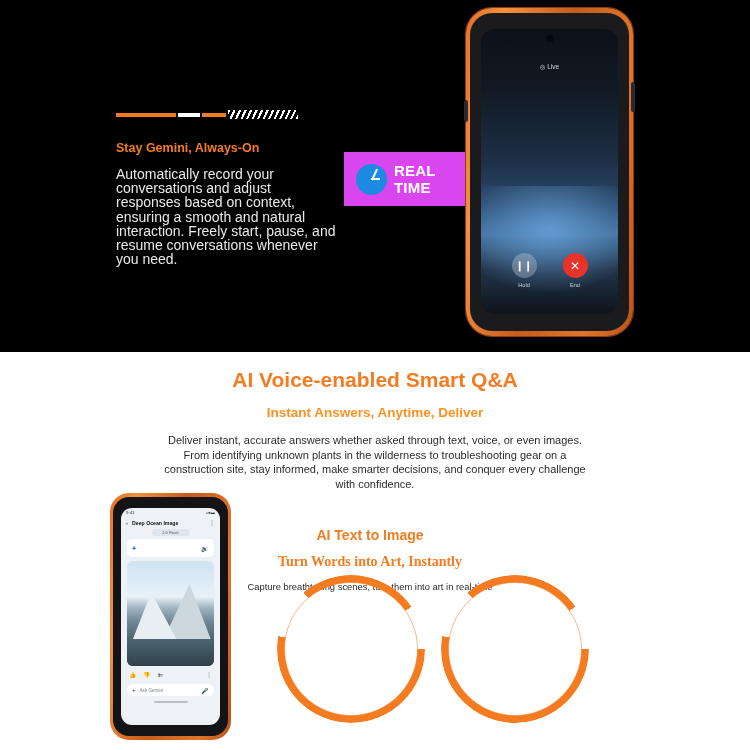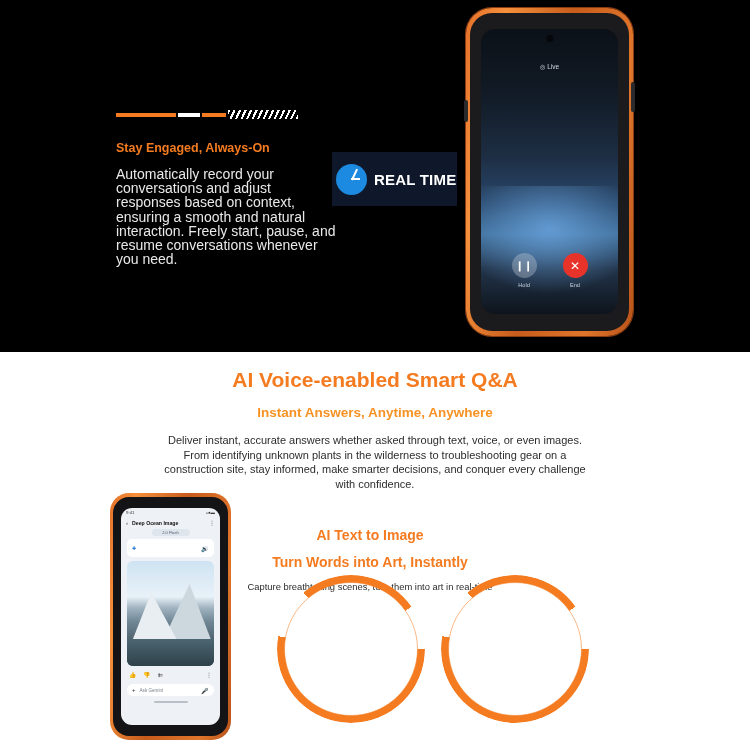--- a/index.html
+++ b/index.html
@@ -59,25 +59,25 @@
   .s1-body {
     margin-top: 12px;
     color: #e9e9e9;
     font-size: 14px;
     line-height: 14.2px;
     width: 222px;
   }
 
   
   .realtime-badge {
-    position: absolute; left: 332px; top: 152px;
+    position: absolute; left: 344px; top: 152px;
     width: 125px; height: 54px;
-    background: #0f172a;
+    background: #d946ef;
     display: flex; align-items: center;
-    padding-left: 4px;
+    padding-left: 12px;
   }
   .rt-circle {
     position: relative;
     width: 31px; height: 31px; border-radius: 50%;
     background: #1c8ae0;
     overflow: hidden;
     flex: 0 0 auto;
   }
   .rt-circle::after {
     content: "";
@@ -197,20 +197,21 @@
     color: #f47b20;
     font-size: 14px;
     font-weight: bold;
   }
   .s2b-h2 {
     margin-top: 11px;
     text-align: center;
     color: #f47b20;
     font-size: 14px;
     font-weight: bold;
+    font-family: Liberation Serif, serif;
   }
   .s2b-h3 {
     margin-top: 12px;
     text-align: center;
     color: #f47b20;
     font-size: 12.5px;
     font-weight: bold;
   }
   .s2b-cap {
     margin-top: 11px;
@@ -418,21 +419,21 @@
 
     <div class="s1-text">
 
       <div class="s1-divider">
         <span class="bar-a"></span>
         <span class="bar-b"></span>
         <span class="bar-c"></span>
         <span class="hatch"></span>
       </div>
 
-      <div class="s1-sub">Stay Engaged, Always-On</div>
+      <div class="s1-sub">Stay Gemini, Always-On</div>
       <p class="s1-body">Automatically record your conversations and adjust responses based on context, ensuring a smooth and natural interaction. Freely start, pause, and resume conversations whenever you need.</p>
     </div>
 
     <div class="realtime-badge">
       <span class="rt-circle"></span>
       <span class="rt-label">REAL TIME</span>
     </div>
 
     <div class="phone1">
       <div class="ph-body"></div>
@@ -457,21 +458,21 @@
             </div>
           </div>
         </div>
       </div>
     </div>
   </section>
 
   <section class="sec-light">
 
     <h2 class="s2-h1">AI Voice-enabled Smart Q&amp;A</h2>
-    <h3 class="s2-h2">Instant Answers, Anytime, Anywhere</h3>
+    <h3 class="s2-h2">Instant Answers, Anytime, Deliver</h3>
     <p class="s2-body">Deliver instant, accurate answers whether asked through text, voice, or even images. From identifying unknown plants in the wilderness to troubleshooting gear on a construction site, stay informed, make smarter decisions, and conquer every challenge with confidence.</p>
 
     <div class="s2b-group">
       <div class="s2b-h1">AI Text to Image</div>
       <div class="s2b-h2">Turn Words into Art, Instantly</div>
       <div class="s2b-cap">Capture breathtaking scenes, turn them into art in real-time</div>
     </div>
 
     <div class="phone2">
       <div class="ph2-body"></div>

